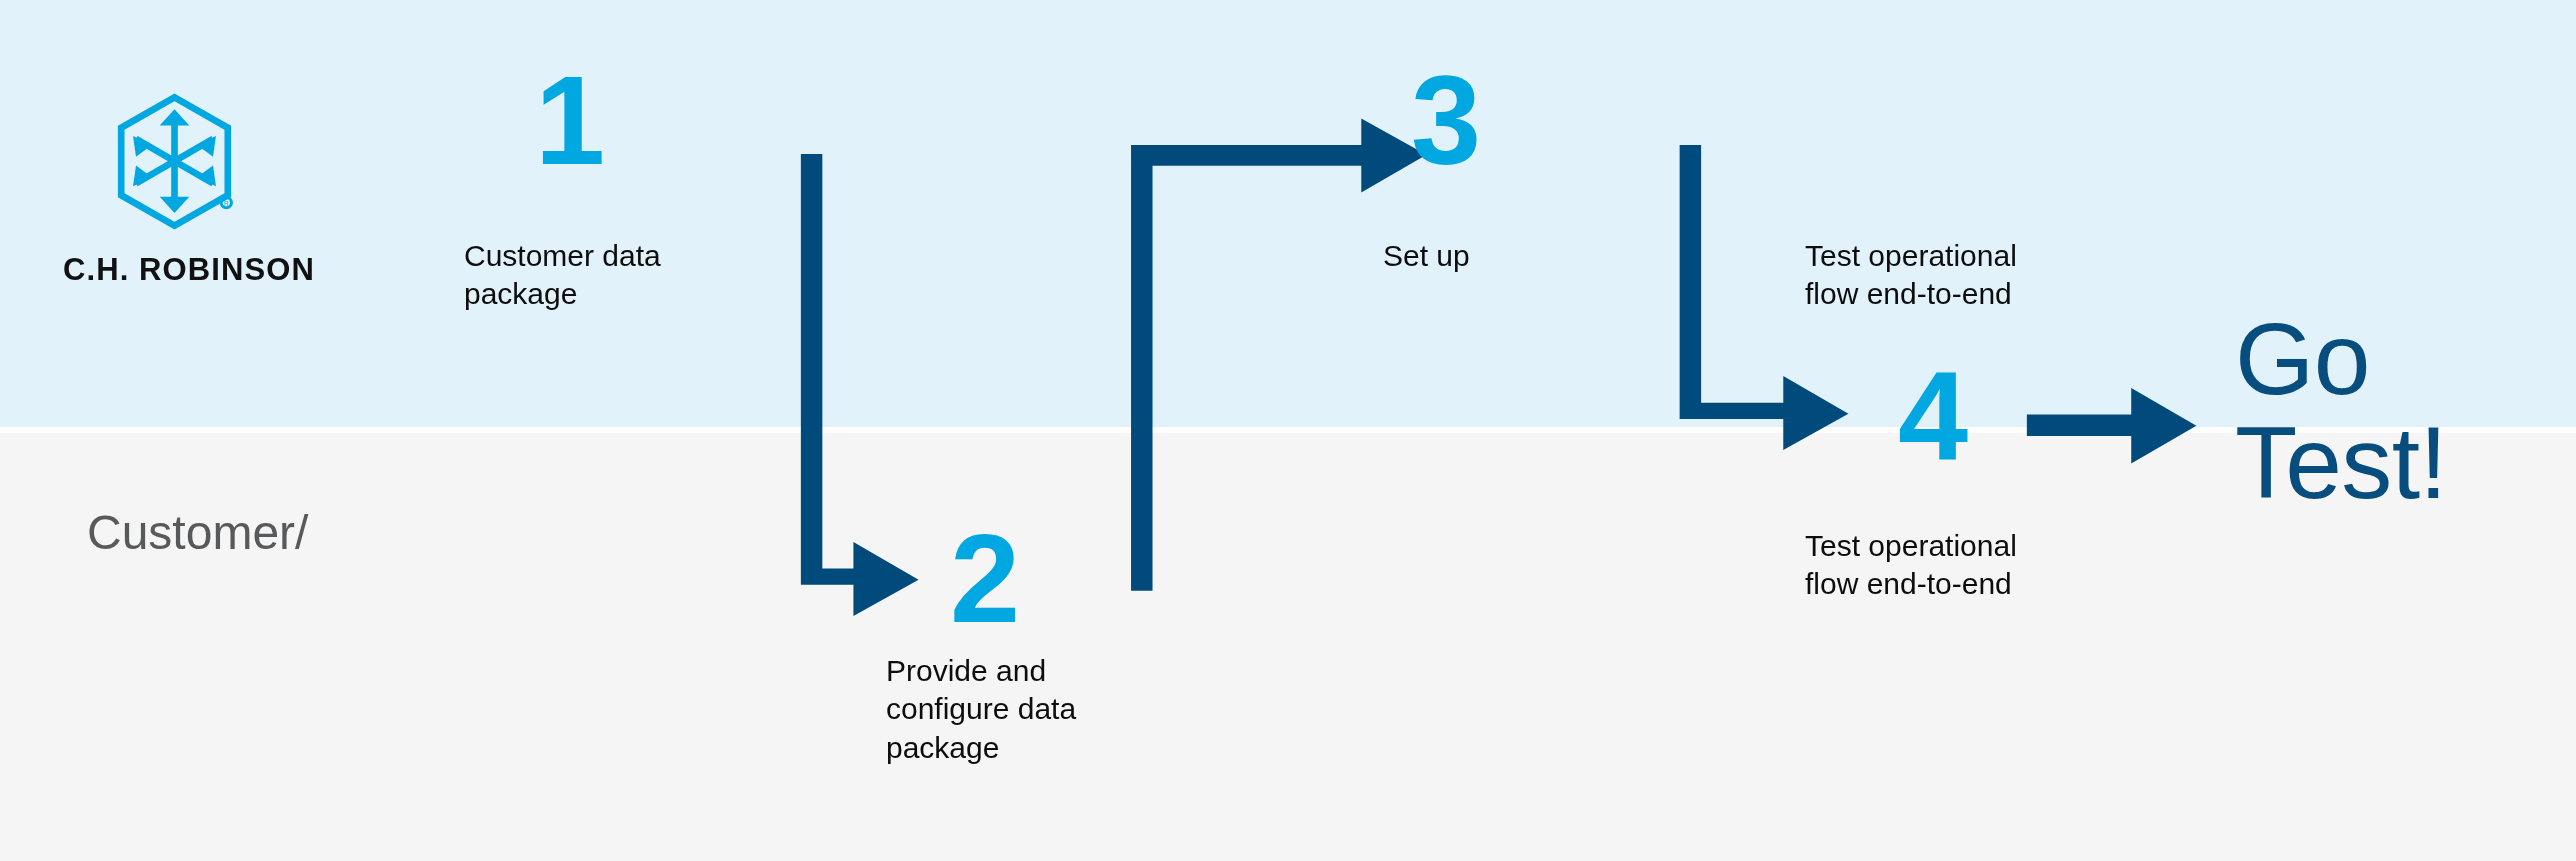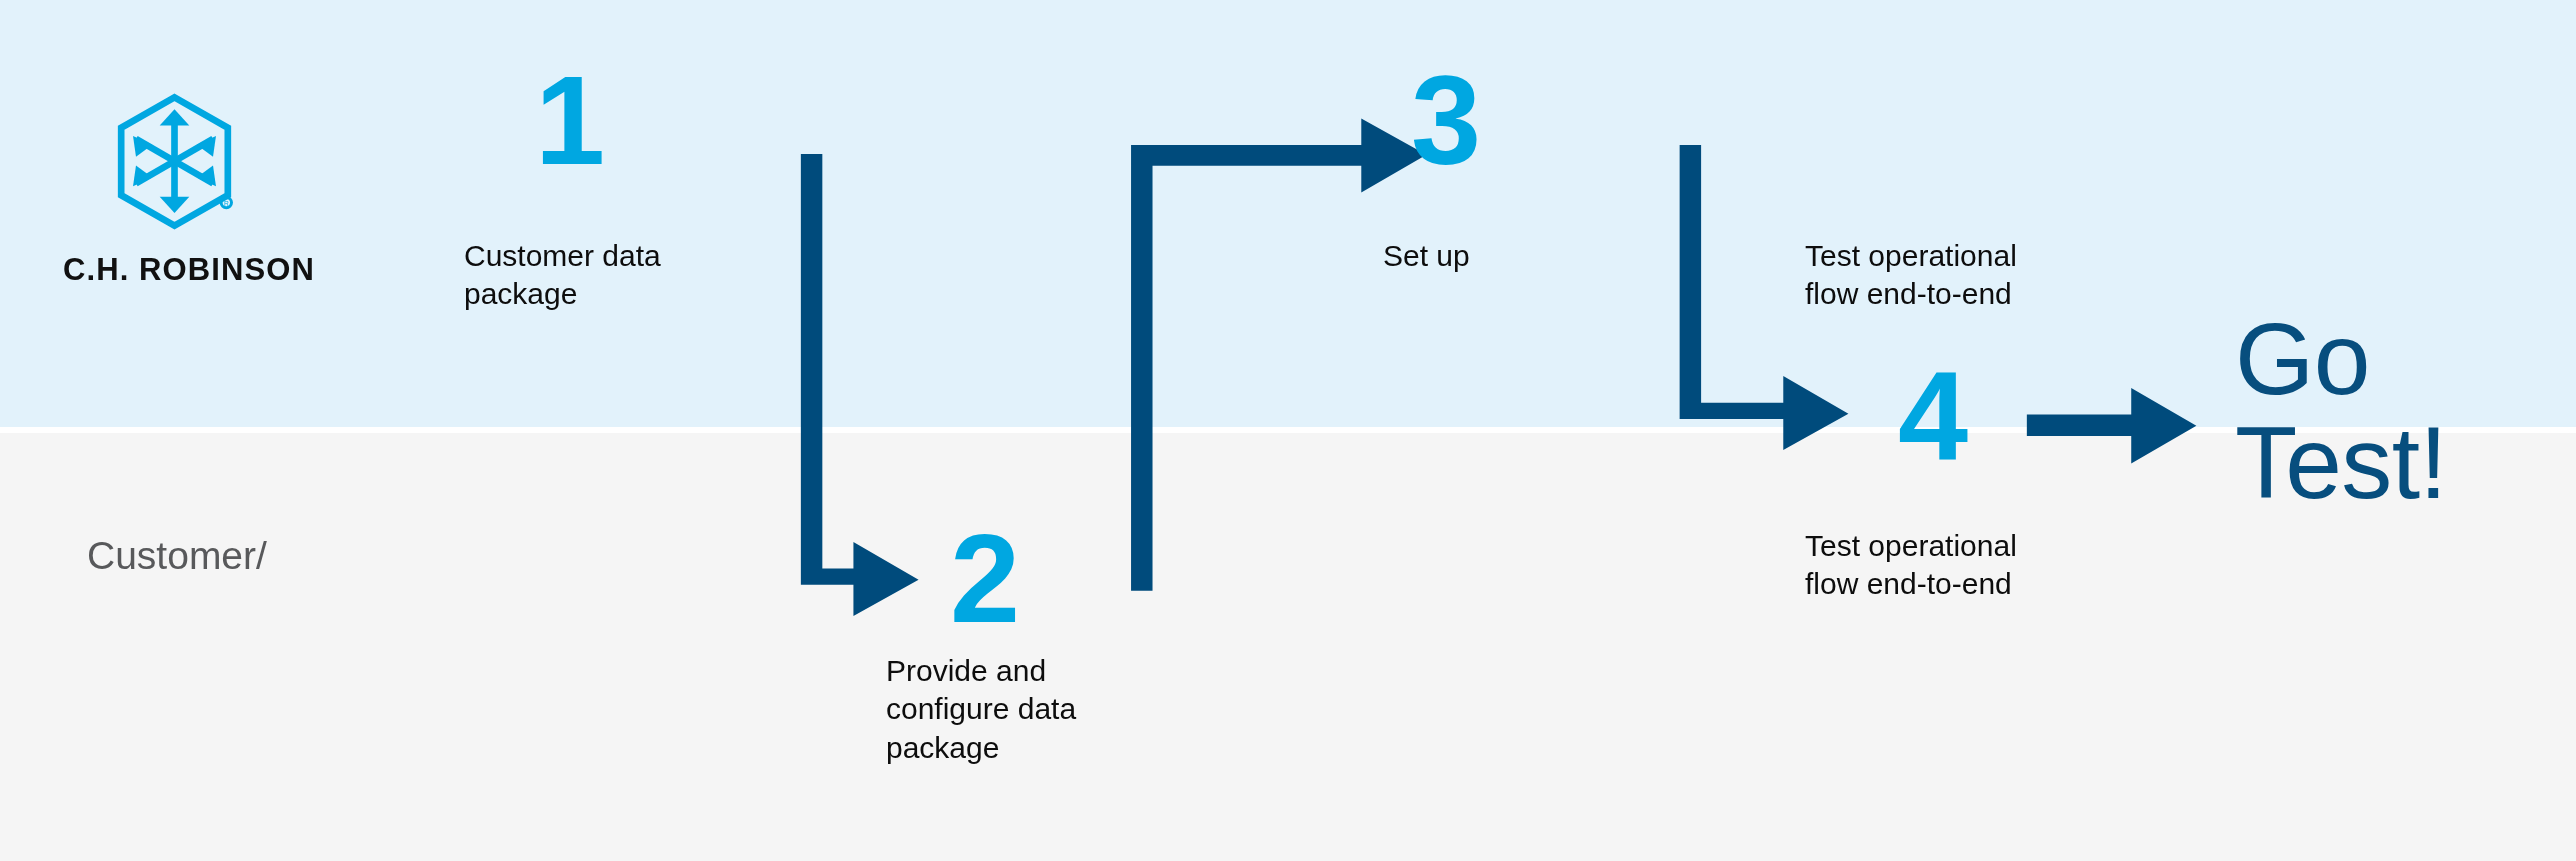--- a/index.html
+++ b/index.html
@@ -34,22 +34,22 @@
     font-family:"Liberation Sans", sans-serif;
     font-weight:bold;
     font-size:31px;
     letter-spacing:1.1px;
     color:#111111;
     white-space:nowrap;
   }
 
   
   .actor-label {
-    position:absolute; left:87px; top:532px;
-    font-size:39px;
+    position:absolute; left:87px; top:504px;
+    font-size:48px;
     line-height:1.22;
     color:#58595b;
     font-family:"Liberation Sans", sans-serif;
     font-weight:400;
   }
 
   
   .step-num {
     position:absolute;
     color:#00a7e1;

